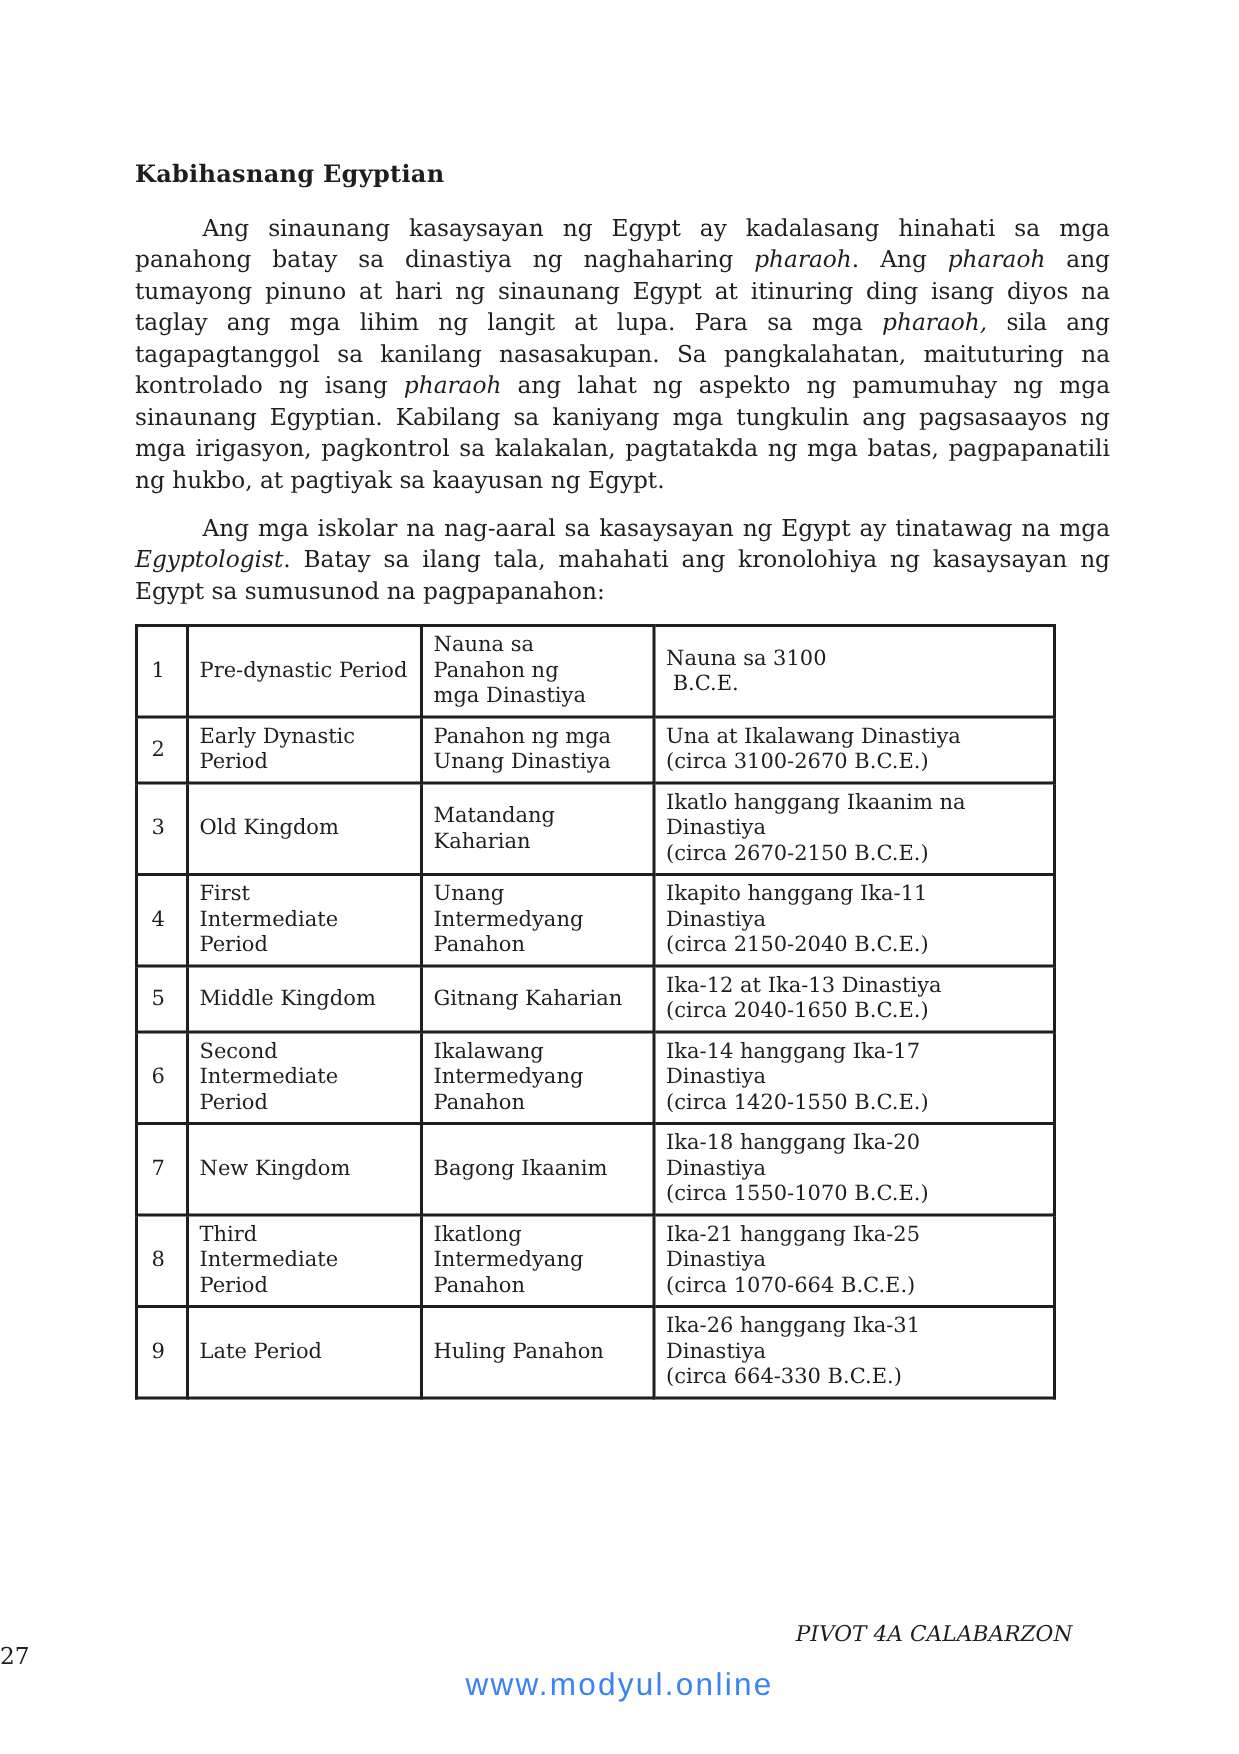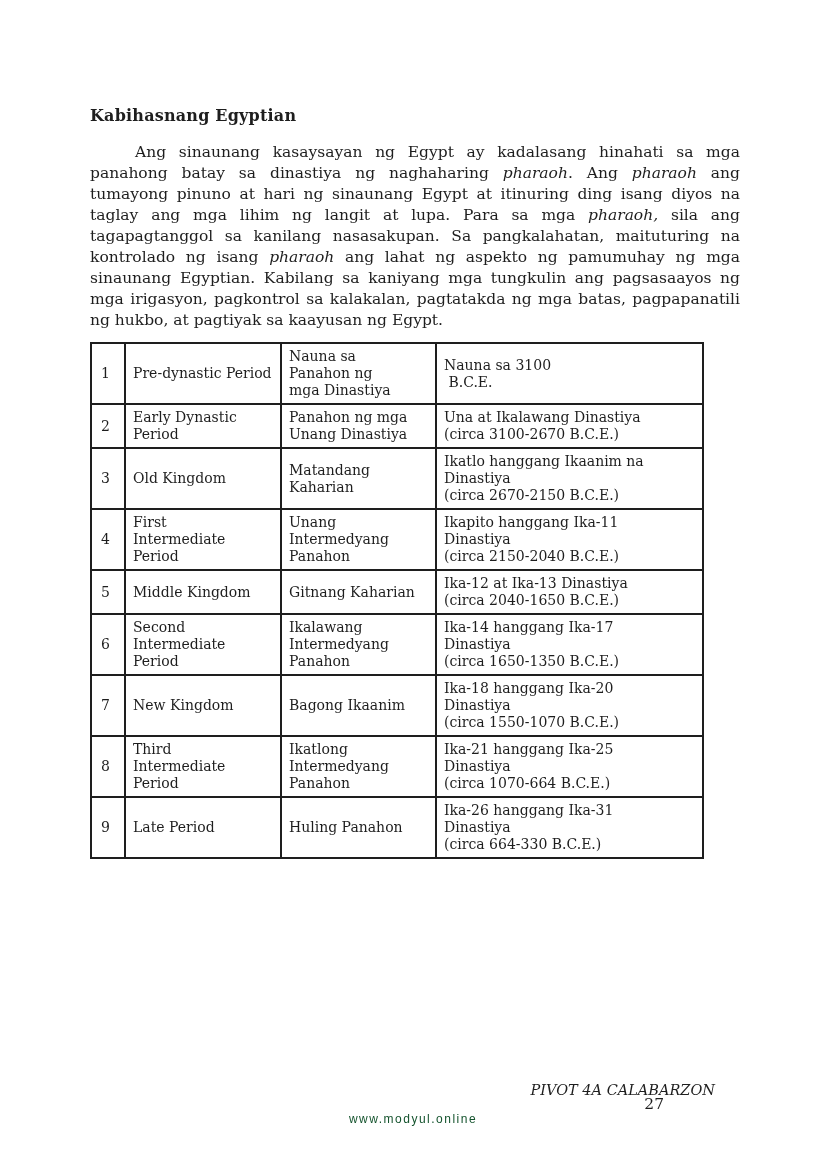--- a/index.html
+++ b/index.html
@@ -53,46 +53,47 @@
     top: 1082px;
     right: 111px;
     font-style: italic;
     font-size: 14.5px;
   }
   .page-num {
     position: absolute;
     top: 1095px;
     left: 0;
     width: 664px;
-    text-align: right;
+    text-align: left;
     font-size: 15.5px;
   }
   .watermark {
     position: absolute;
     top: 1112px;
     left: 0;
     width: 826px;
     text-align: center;
     font-family: "Liberation Sans", sans-serif;
     font-weight: 300;
-    font-size: 12px;
+    font-size: 21px;
     letter-spacing: 1.5px;
-    color: #14532d;
+    color: #3b82f6;
   }
 </style>
 </head>
 <body>
 
 <div class="page">
   <div class="content">
 
     <h1 class="heading">Kabihasnang Egyptian</h1>
 
     <p class="par"><span>Ang sinaunang kasaysayan ng Egypt ay kadalasang hinahati sa mga panahong batay sa dinastiya ng naghaharing </span><em>pharaoh</em><span>. Ang </span><em>pharaoh</em><span> ang tumayong pinuno at hari ng sinaunang Egypt at itinuring ding isang diyos na taglay ang mga lihim ng langit at lupa. Para sa mga </span><em>pharaoh,</em><span> sila ang tagapagtanggol sa kanilang nasasakupan. Sa pangkalahatan, maituturing na kontrolado ng isang </span><em>pharaoh</em><span> ang lahat ng aspekto ng pamumuhay ng mga sinaunang Egyptian. Kabilang sa kaniyang mga tungkulin ang pagsasaayos ng mga irigasyon, pagkontrol sa kalakalan, pagtatakda ng mga batas, pagpapanatili ng hukbo, at pagtiyak sa kaayusan ng Egypt.</span></p>
 
+    <p class="par"><span>Ang mga iskolar na nag-aaral sa kasaysayan ng Egypt ay tinatawag na mga </span><em>Egyptologist</em><span>. Batay sa ilang tala, mahahati ang kronolohiya ng kasaysayan ng Egypt sa sumusunod na pagpapanahon:</span></p>
 
     <table class="chron-table">
       <colgroup>
         <col style="width:34px">
           <col style="width:156px">
           <col style="width:155px">
           <col style="width:267px">
       </colgroup>
       <tbody>
         <tr>
@@ -142,21 +143,21 @@
         </tr>
         <tr>
           <td class="c-num">6</td>
           <td>Second
 Intermediate Period</td>
           <td>Ikalawang
 Intermedyang
 Panahon</td>
           <td>Ika-14 hanggang Ika-17
 Dinastiya
-(circa 1650-1350 B.C.E.)</td>
+(circa 1420-1550 B.C.E.)</td>
         </tr>
         <tr>
           <td class="c-num">7</td>
           <td>New Kingdom</td>
           <td>Bagong Ikaanim</td>
           <td>Ika-18 hanggang Ika-20
 Dinastiya
 (circa 1550-1070 B.C.E.)</td>
         </tr>
         <tr>

